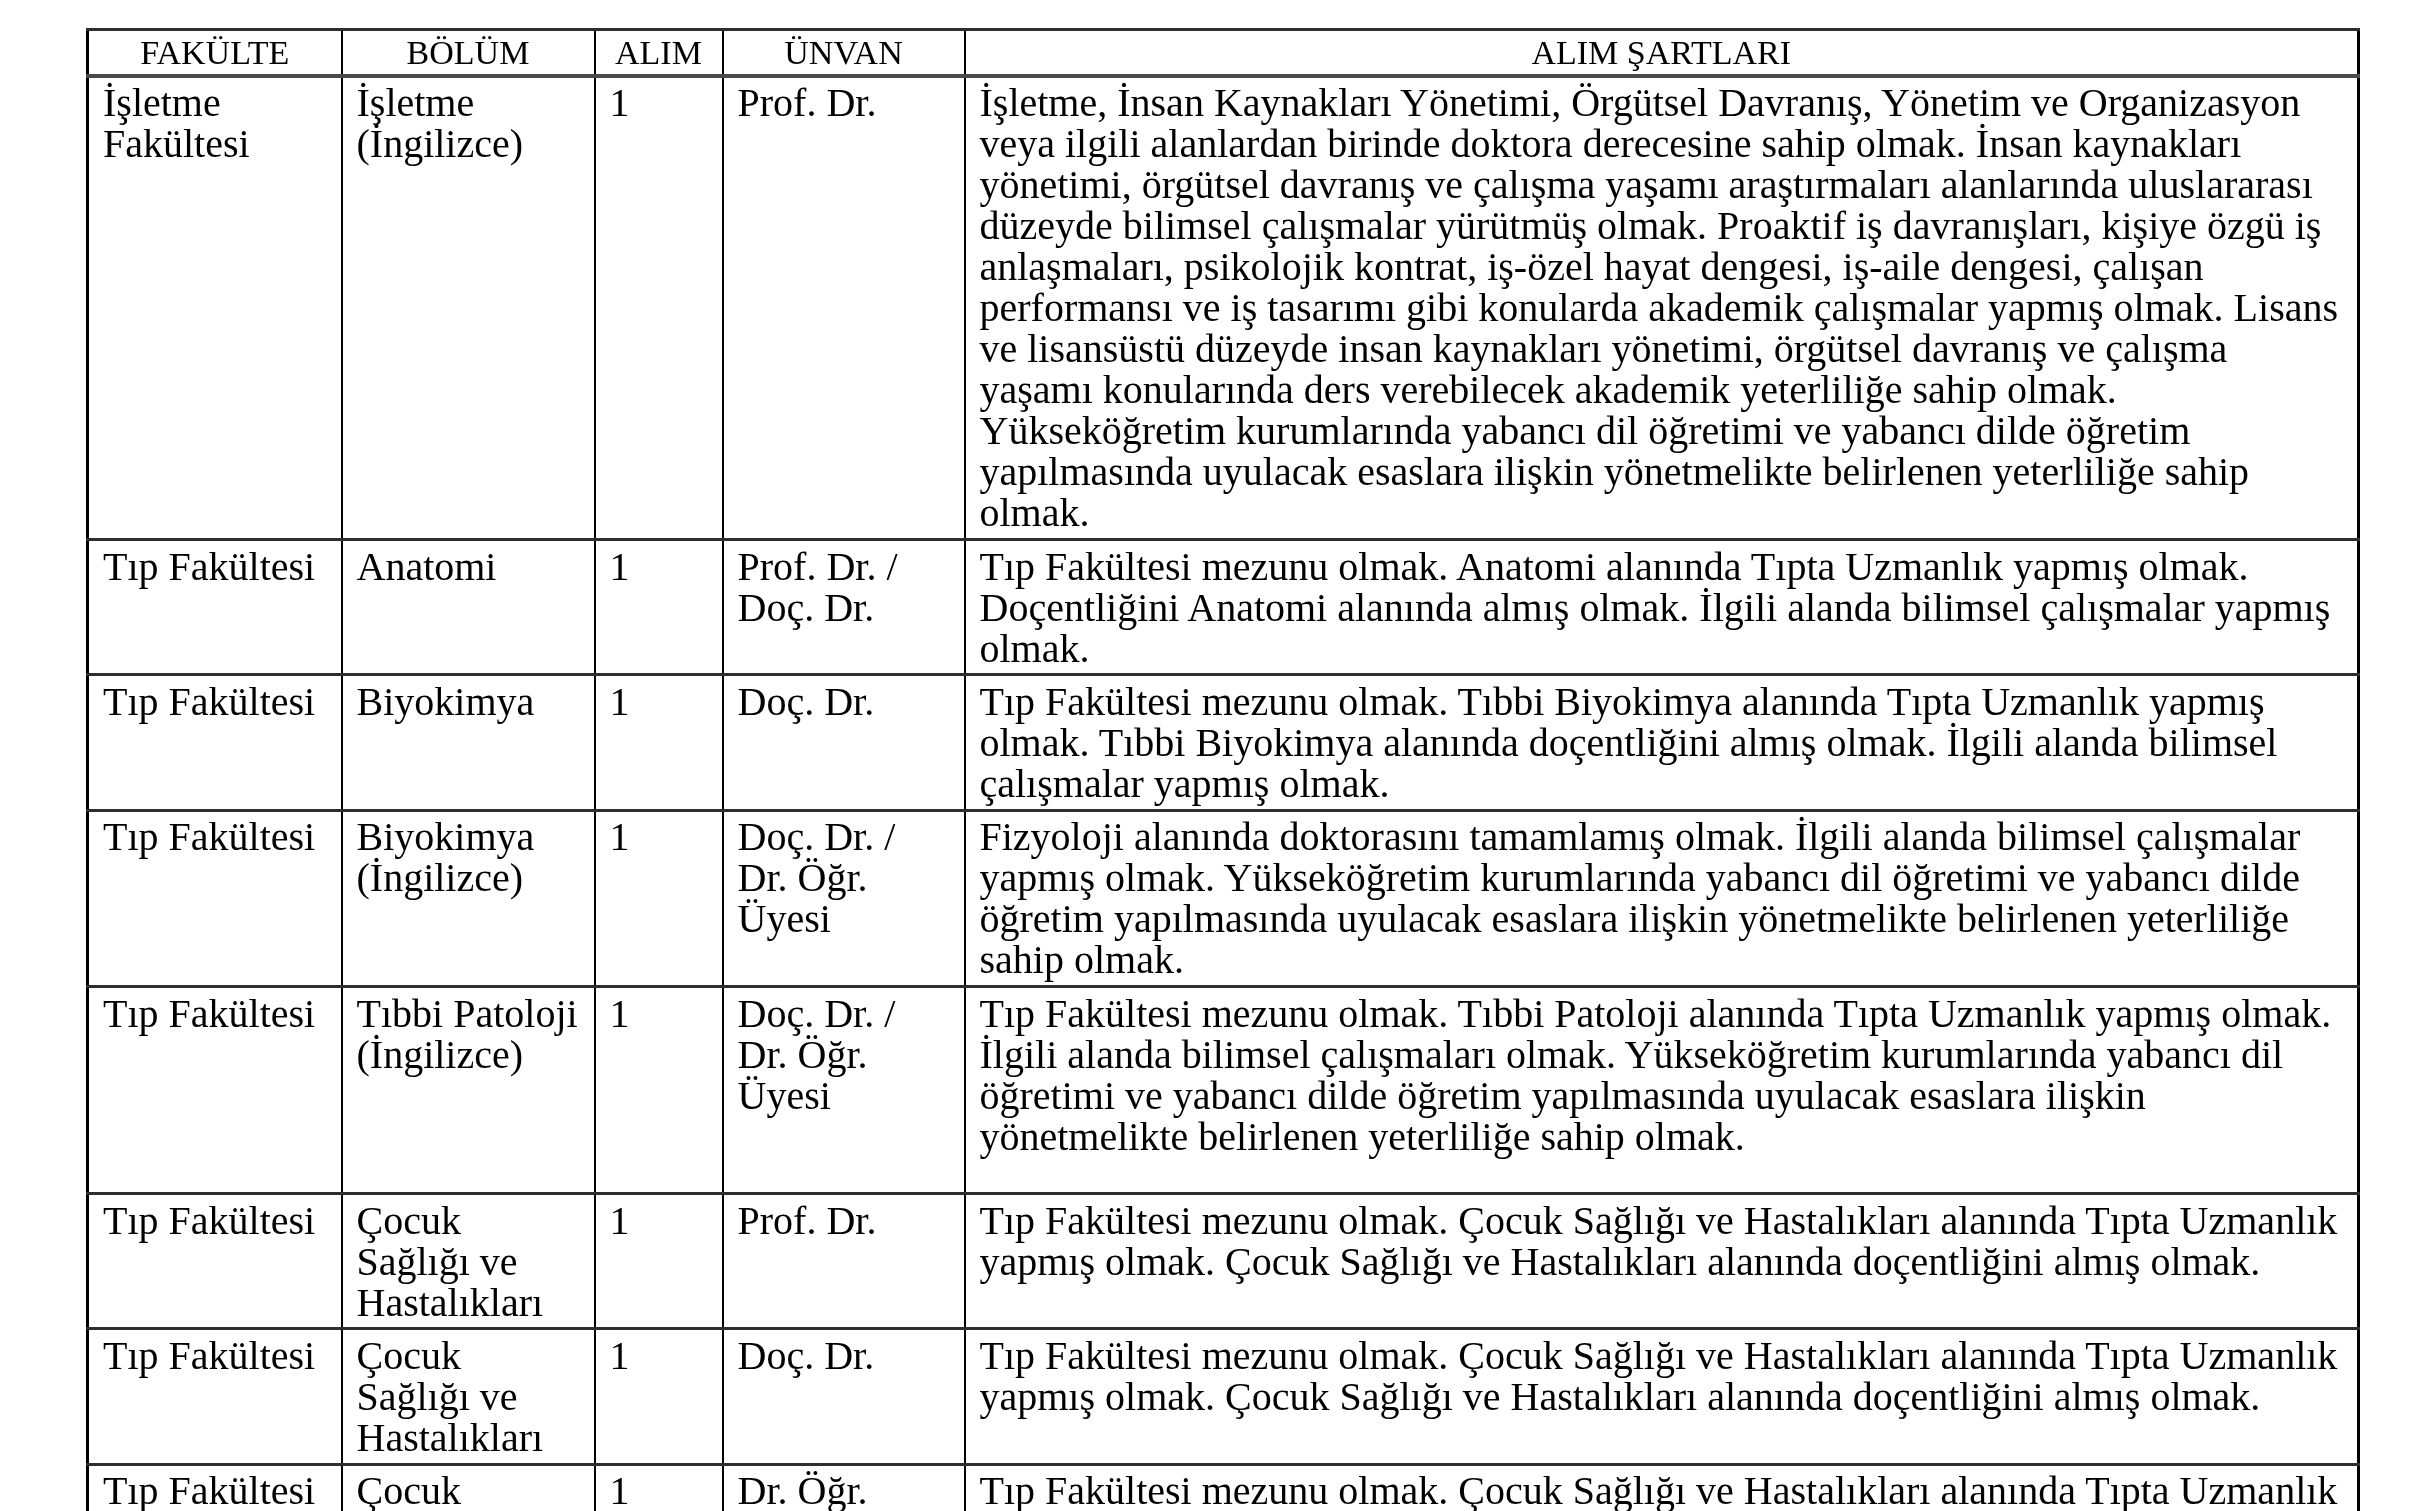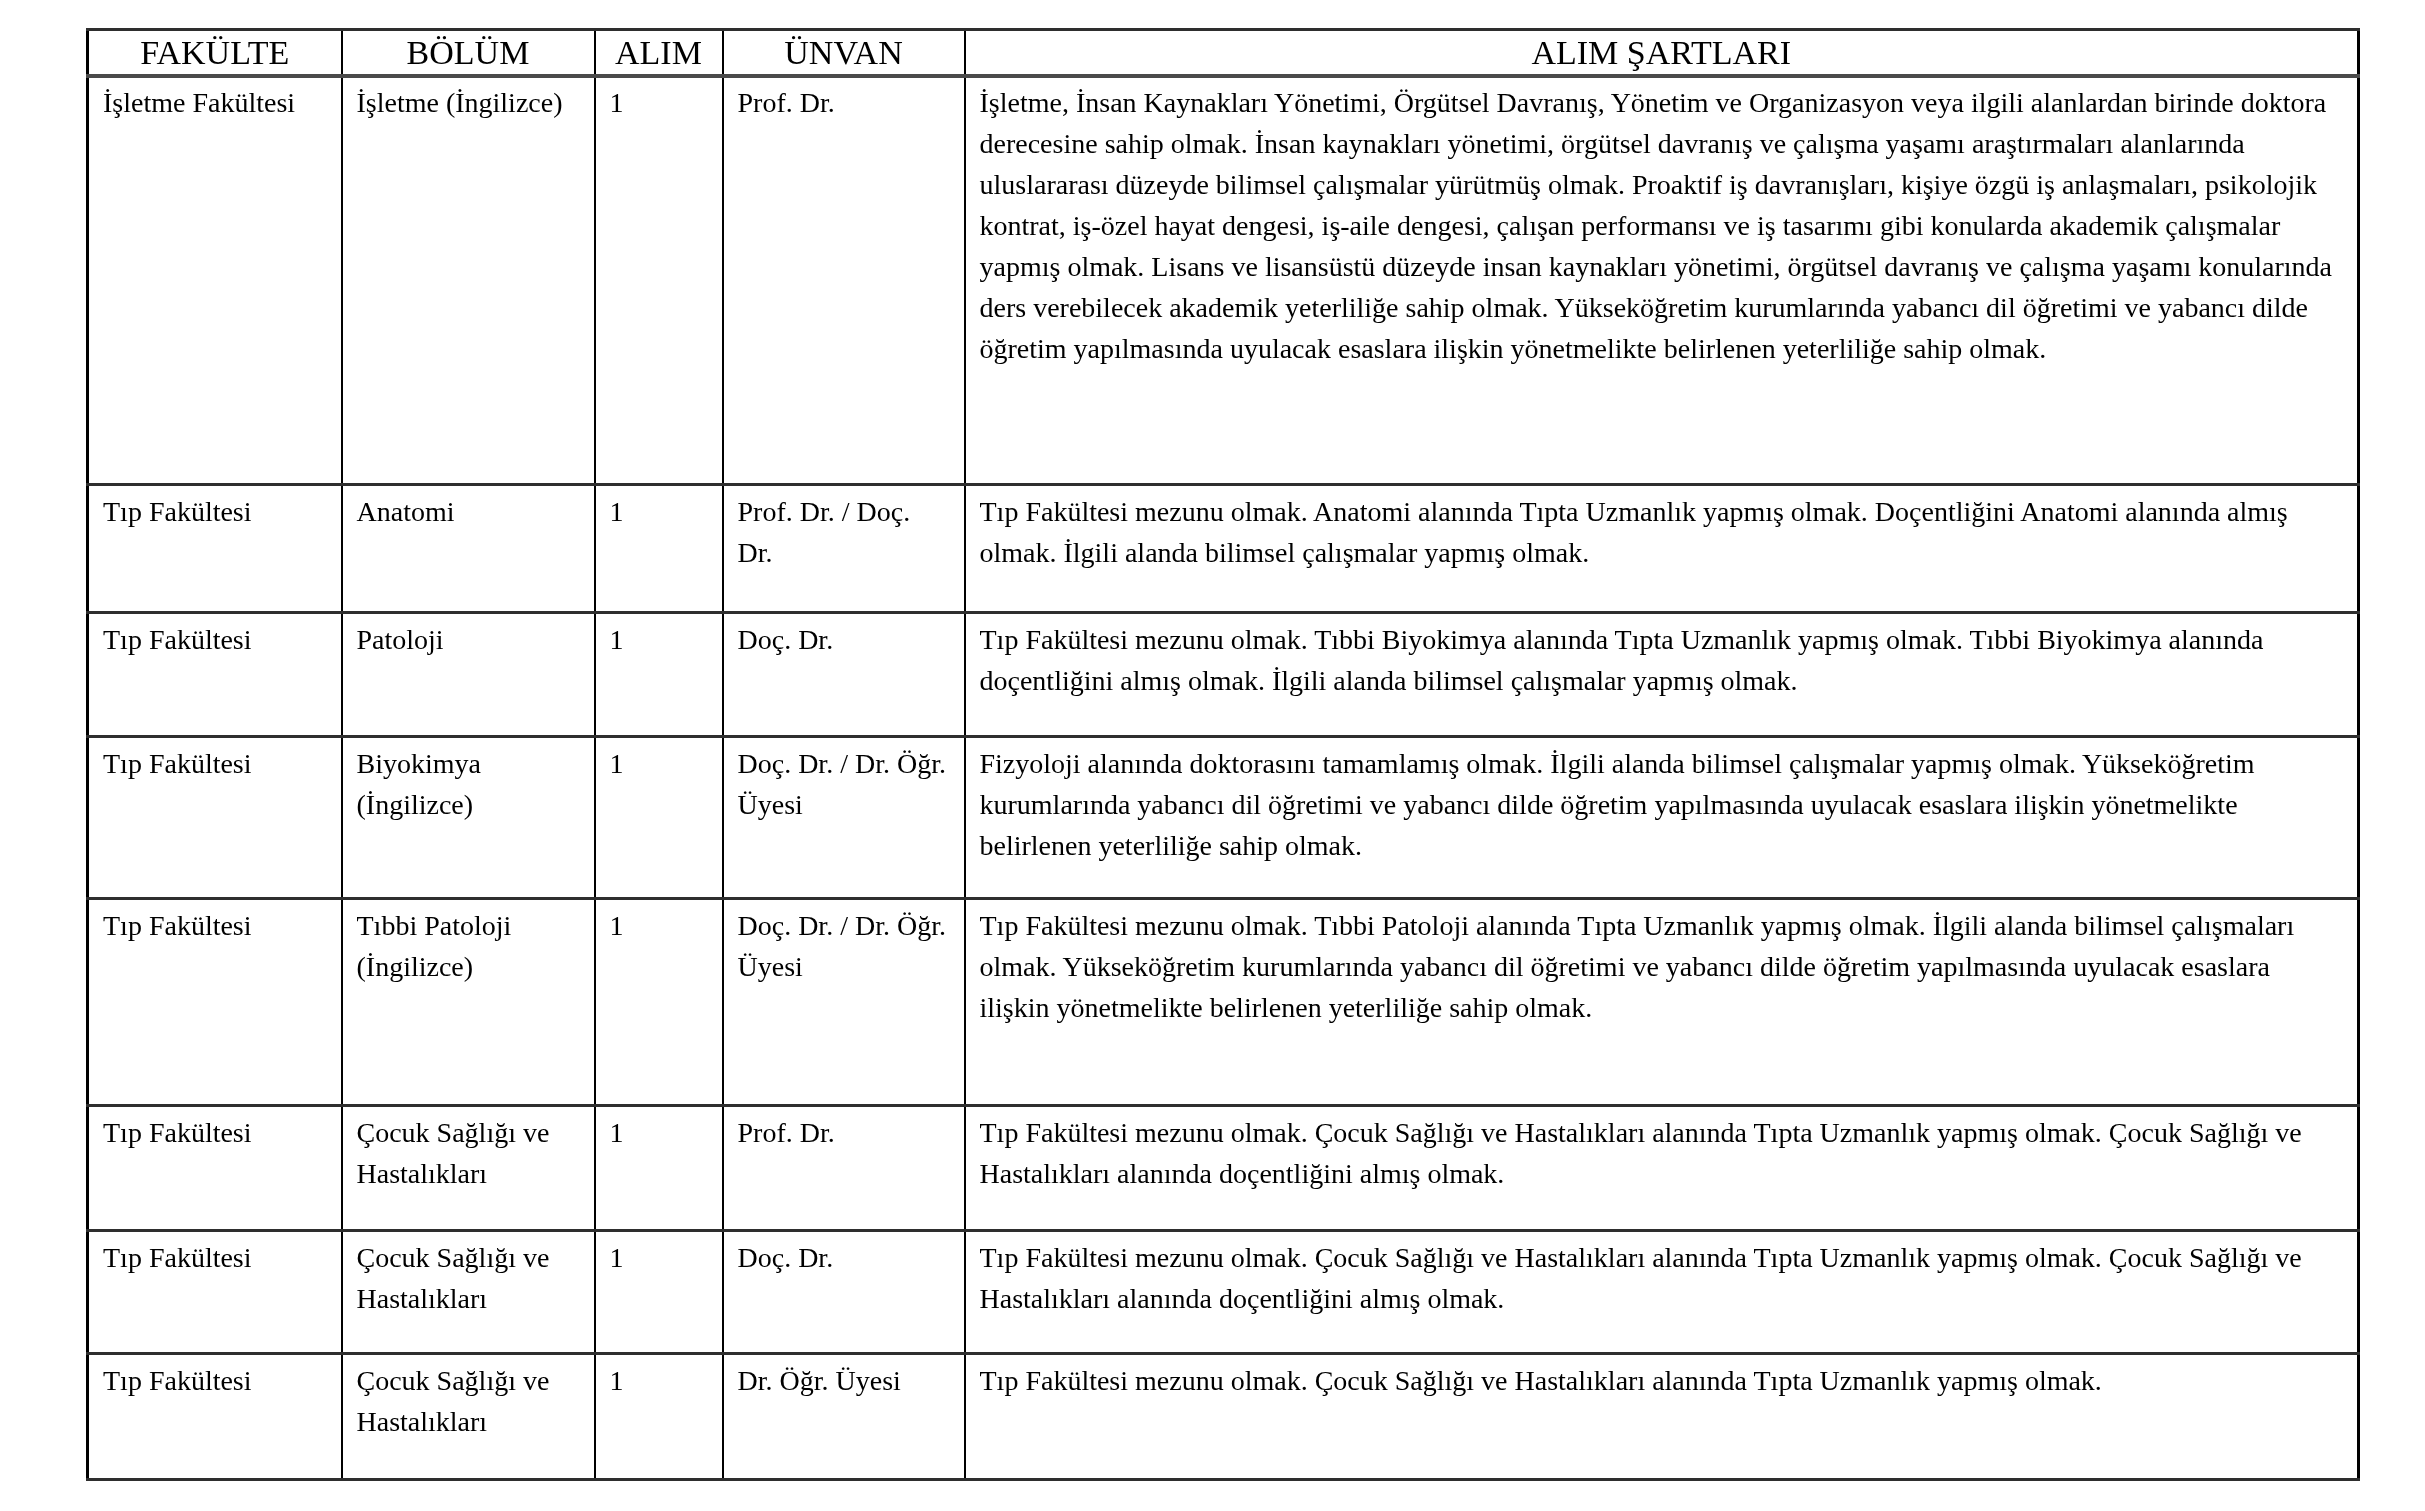--- a/index.html
+++ b/index.html
@@ -33,21 +33,21 @@
 
   .doc-table th,
   .doc-table td {
     border-left: 2.4px solid #000000;
     border-right: 2.4px solid #000000;
     border-top: 3.1px solid #2e2e2e;
     border-bottom: 3.1px solid #2e2e2e;
     vertical-align: top;
     text-align: left;
     padding: 4.7px 12.6px 4.7px 14px;
-    font-size: 28px;
+    font-size: 40px;
     line-height: 41px;
     font-weight: normal;
     overflow: hidden;
     word-wrap: break-word;
   }
 
   .doc-table th {
     text-align: center;
     padding: 1.6px 6.3px;
     font-size: 34px;
@@ -95,21 +95,21 @@
     </tr>
     <tr class="row-1">
       <td>Tıp Fakültesi</td>
       <td>Anatomi</td>
       <td>1</td>
       <td>Prof. Dr. / Doç. Dr.</td>
       <td>Tıp Fakültesi mezunu olmak. Anatomi alanında Tıpta Uzmanlık yapmış olmak. Doçentliğini Anatomi alanında almış olmak. İlgili alanda bilimsel çalışmalar yapmış olmak.</td>
     </tr>
     <tr class="row-2">
       <td>Tıp Fakültesi</td>
-      <td>Patoloji</td>
+      <td>Biyokimya</td>
       <td>1</td>
       <td>Doç. Dr.</td>
       <td>Tıp Fakültesi mezunu olmak. Tıbbi Biyokimya alanında Tıpta Uzmanlık yapmış olmak. Tıbbi Biyokimya alanında doçentliğini almış olmak. İlgili alanda bilimsel çalışmalar yapmış olmak.</td>
     </tr>
     <tr class="row-3">
       <td>Tıp Fakültesi</td>
       <td>Biyokimya (İngilizce)</td>
       <td>1</td>
       <td>Doç. Dr. / Dr. Öğr. Üyesi</td>
       <td>Fizyoloji alanında doktorasını tamamlamış olmak. İlgili alanda bilimsel çalışmalar yapmış olmak. Yükseköğretim kurumlarında yabancı dil öğretimi ve yabancı dilde öğretim yapılmasında uyulacak esaslara ilişkin yönetmelikte belirlenen yeterliliğe sahip olmak.</td>

